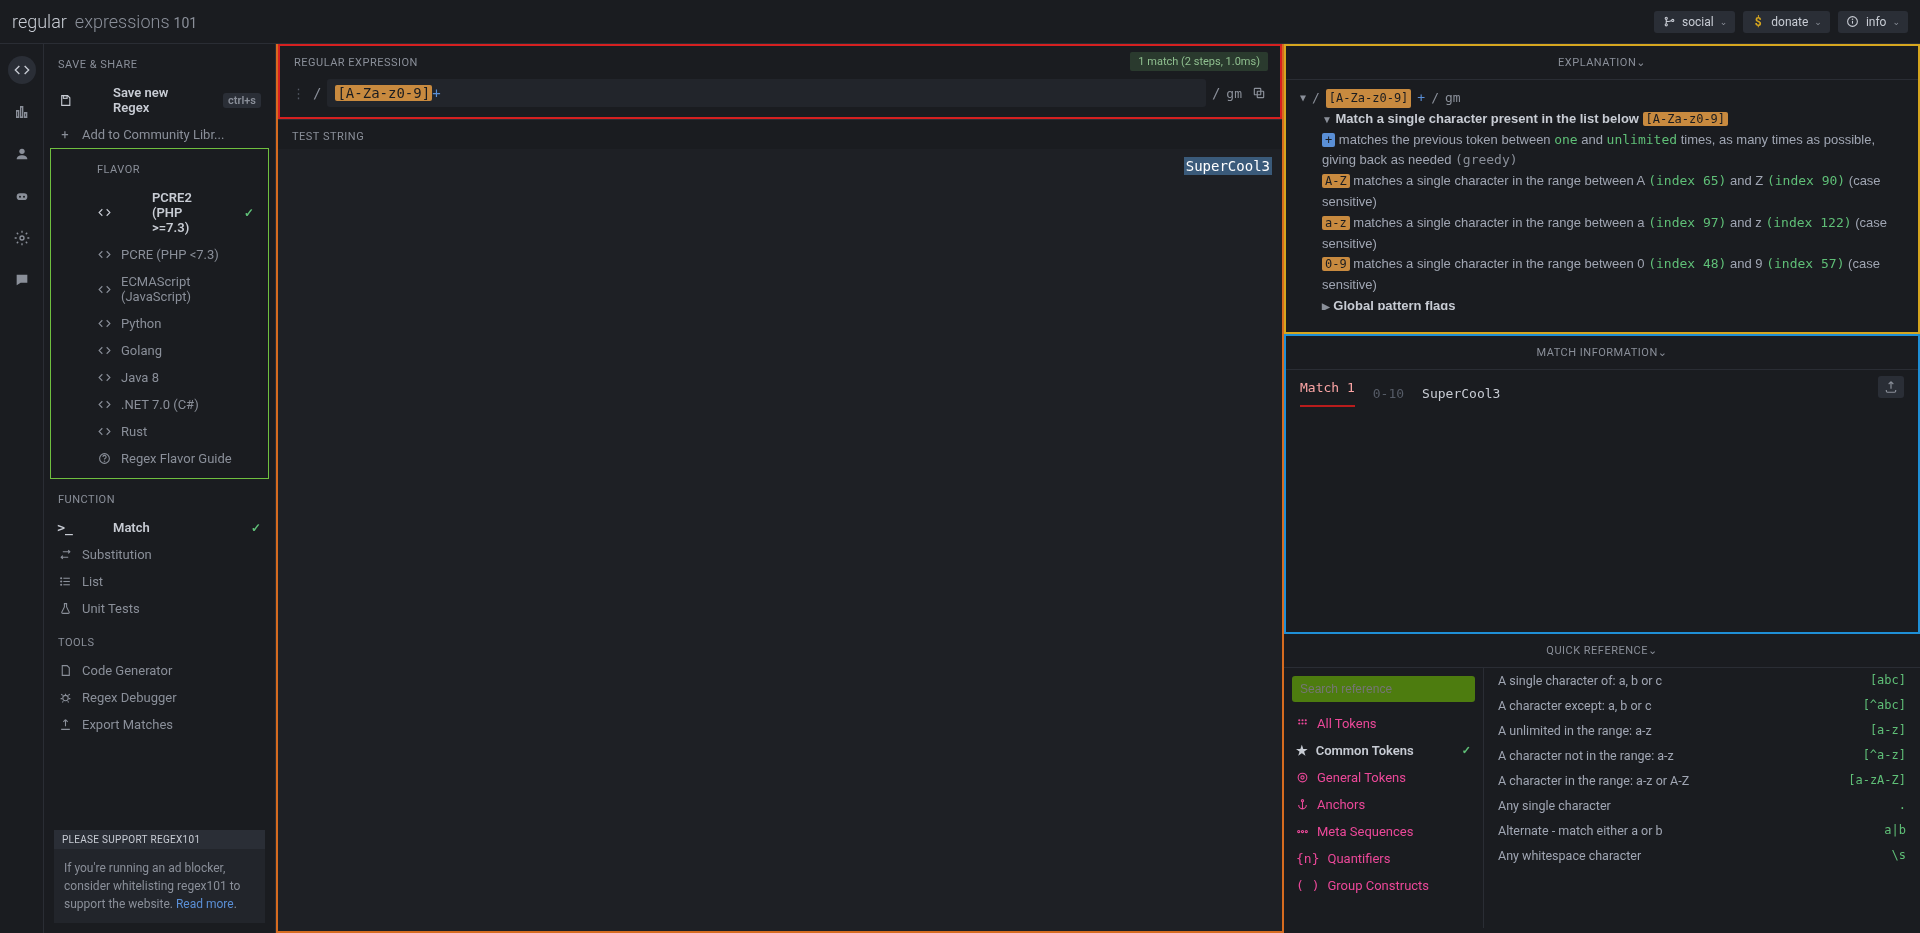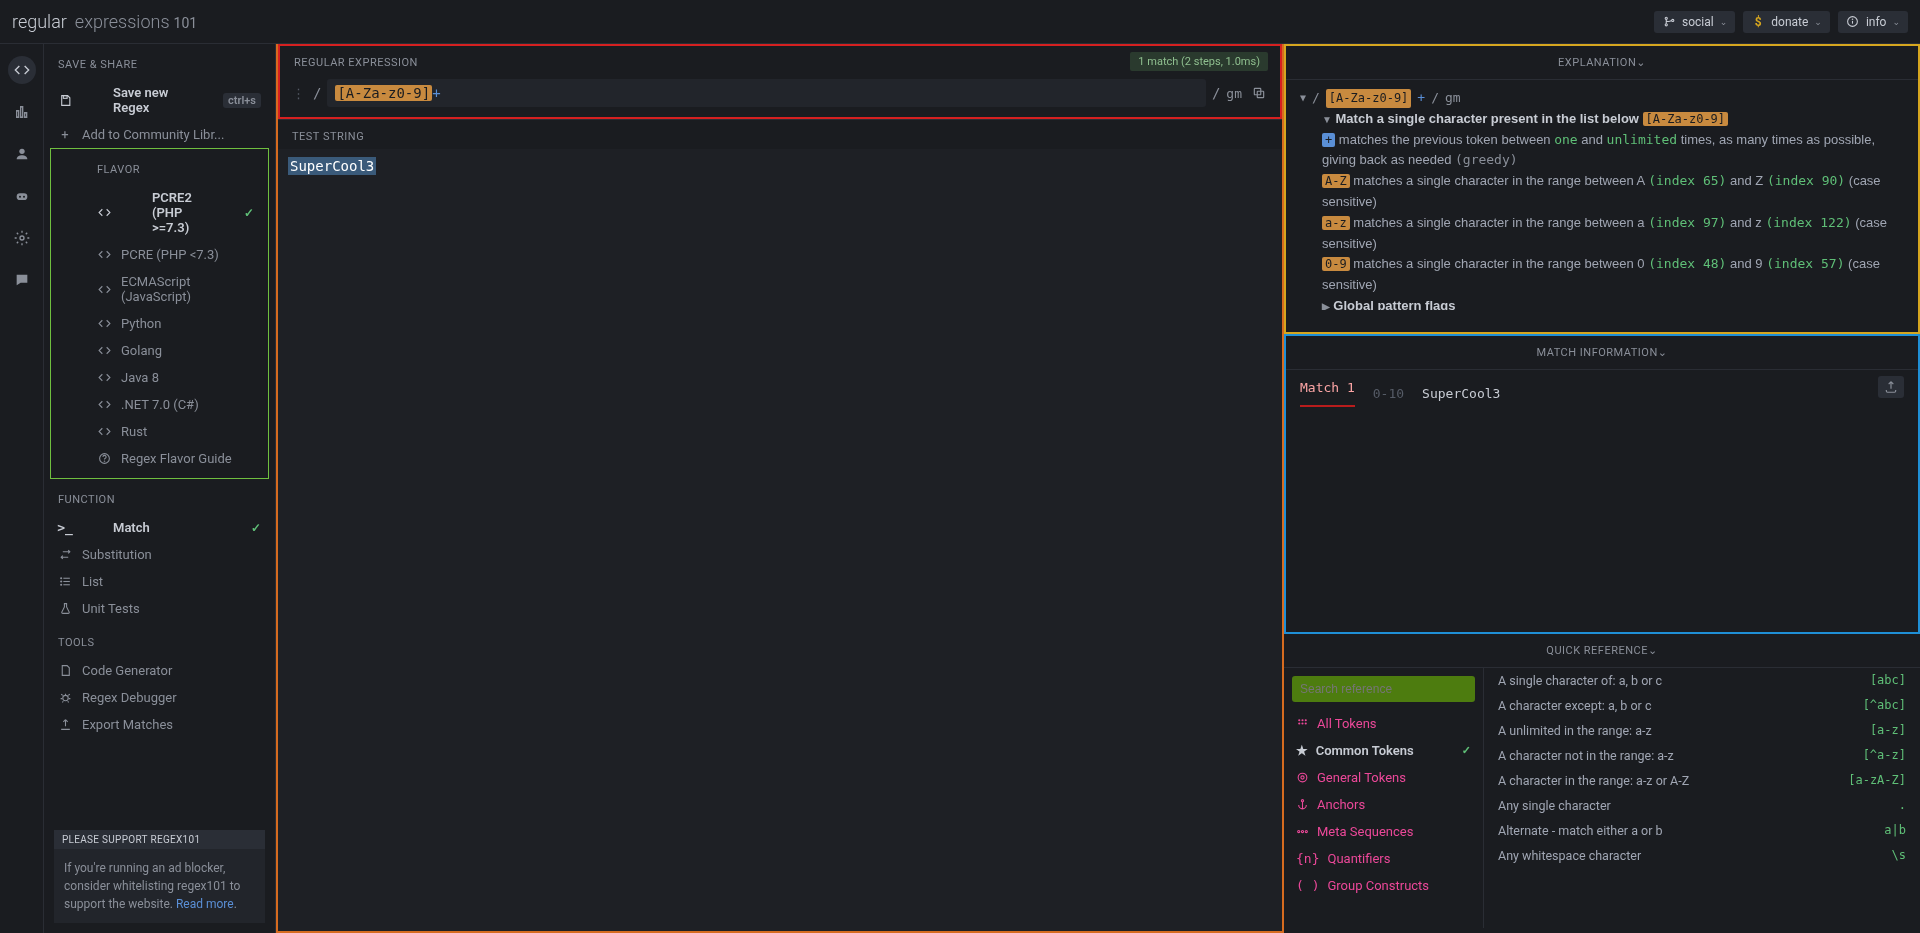--- a/index.html
+++ b/index.html
@@ -423,21 +423,21 @@
       </div>
 
     <div class="support-box">
       <div class="support-h">PLEASE SUPPORT REGEX101</div>
       <div class="support-body">
         <span>If you're running an ad blocker, consider whitelisting regex101 to support the website. </span><a href="#">Read more</a>.
       </div>
     </div>
   </div>
 
-  <div class="main" style="position:relative;">
+  <div class="main" style="position:relative;text-align:right;">
     <div class="regex-bar-wrap">
       <div class="panel-h">REGULAR EXPRESSION</div>
       <div class="regex-row">
         <span class="grip">⋮</span>
         <span class="slash mono">/</span>
         <div class="regex-input mono">
           <span class="tok-class">[A-Za-z0-9]</span>
             <span class="tok-quant">+</span>
         </div>
         <span class="slash mono">/</span>

